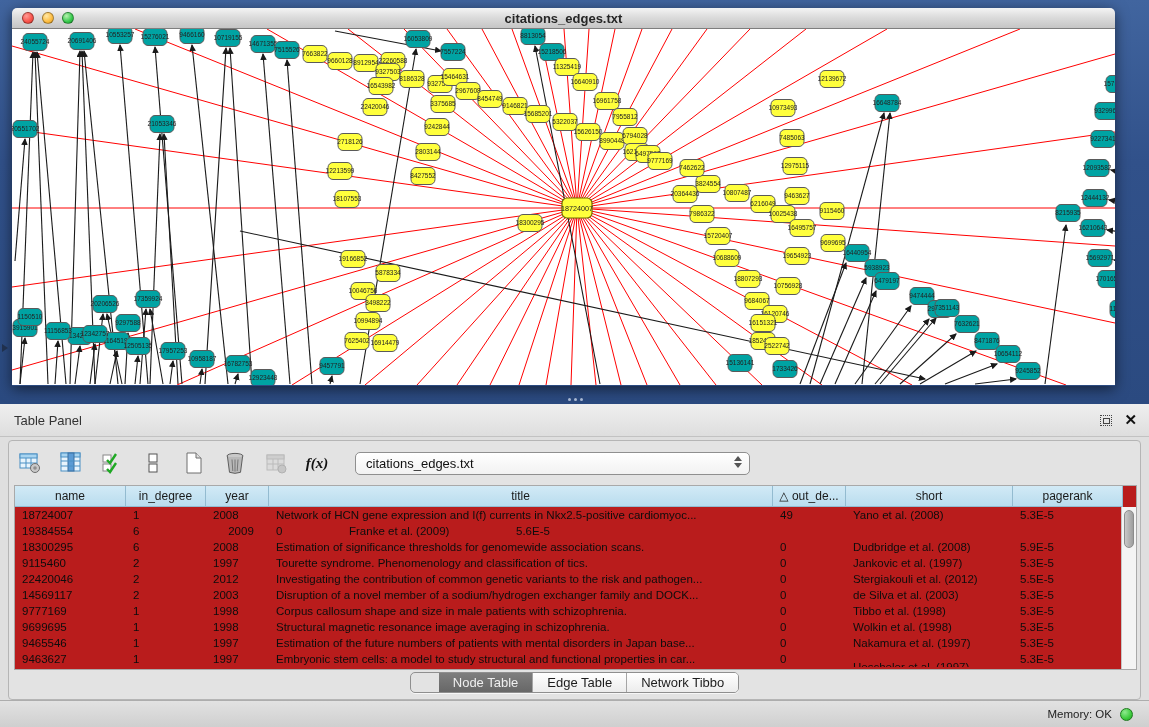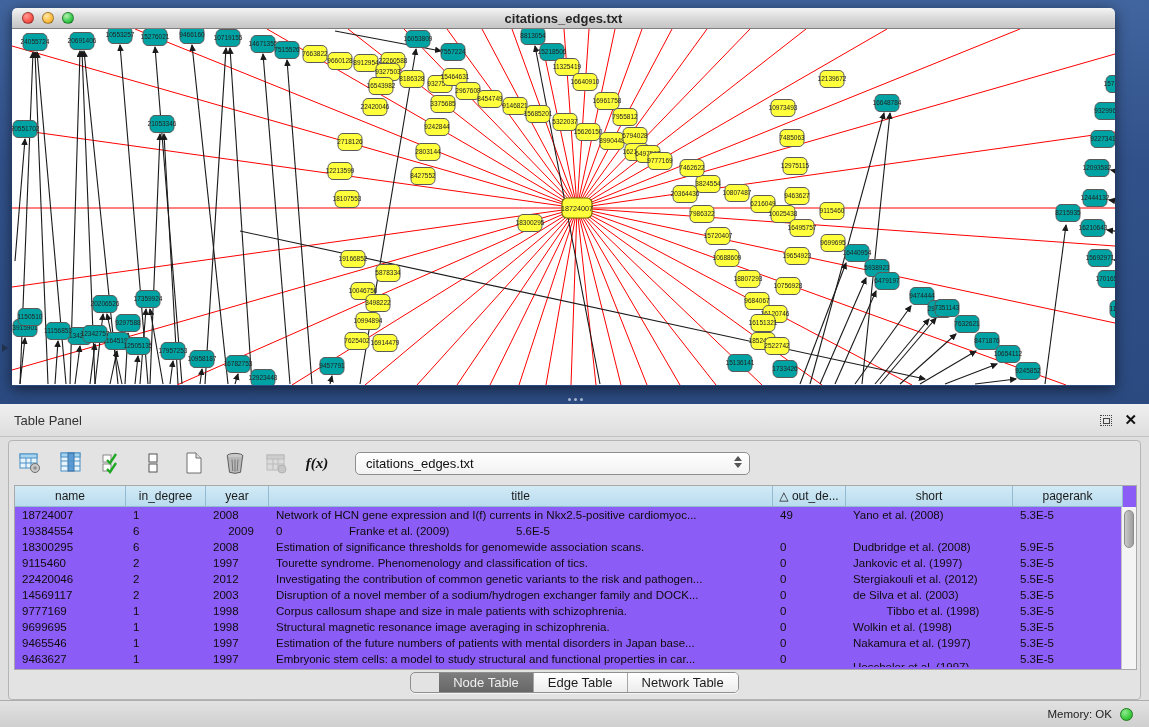--- a/index.html
+++ b/index.html
@@ -47,21 +47,21 @@
   .tbtn { width:26px; height:26px; display:flex; align-items:center; justify-content:center; border-radius:3px; }
   .fx { font-family:"Liberation Serif", serif; font-style:italic; font-weight:bold; font-size:15px; color:#111; }
   .combo { margin-left:10px; width:395px; height:23px; background:linear-gradient(180deg,#FFFFFF,#F2F2F2);
            border:1px solid #8F8F8F; border-radius:5px; display:flex; align-items:center; position:relative; }
   .combo-value { margin-left:10px; font-size:13px; color:#111; }
   .combo-arrows { position:absolute; right:7px; top:3px; display:flex; flex-direction:column; gap:2px; }
   .combo-arrows .up { width:0;height:0;border-left:4px solid transparent;border-right:4px solid transparent;border-bottom:5px solid #555; }
   .combo-arrows .dn { width:0;height:0;border-left:4px solid transparent;border-right:4px solid transparent;border-top:5px solid #555; }
 
   
-  .dtable { position:absolute; left:5px; top:44px; width:1123px; height:185px; background:#8b5cf6;
+  .dtable { position:absolute; left:5px; top:44px; width:1123px; height:185px; background:#b91c1c;
             border:1px solid #A9A9A9; overflow:hidden; }
   .thead { display:flex; height:21px; }
   .th { background:linear-gradient(180deg,#D2EAF6,#B9DCEE); border-right:1px solid #93BBD0; border-bottom:1px solid #93BBD0;
         font-size:12px; color:#1a1a1a; display:flex; align-items:center; justify-content:center; overflow:hidden; white-space:nowrap; }
   .trow { display:flex; height:16px; }
   .td { font-size:11.5px; color:#0d0d0d; line-height:16px; white-space:nowrap; overflow:hidden; padding-left:7px; }
   .vscroll { position:absolute; right:0; top:21px; width:15px; height:163px; background:#F4F4F4; border-left:1px solid #C6C6C6; }
   .vthumb { position:absolute; left:2px; top:3px; width:10px; height:38px; border-radius:6px;
             background:linear-gradient(90deg,#C9C9C9,#9E9E9E); border:1px solid #8C8C8C; }
 
@@ -839,21 +839,21 @@
               <div class="td" style="width: 73px;">0</div>
               <div class="td" style="width: 167px;">de Silva et al. (2003)</div>
               <div class="td" style="width: 110px;">5.3E-5</div>
             </div>
             <div class="trow">
               <div class="td" style="width: 111px;">9777169</div>
               <div class="td" style="width: 80px;">1</div>
               <div class="td" style="width: 63px;">1998</div>
               <div class="td" style="width: 504px;">Corpus callosum shape and size in male patients with schizophrenia.</div>
               <div class="td" style="width: 73px;">0</div>
-              <div class="td" style="width: 167px; text-align: center;">Tibbo et al. (1998)</div>
+              <div class="td" style="width: 167px;">Tibbo et al. (1998)</div>
               <div class="td" style="width: 110px;">5.3E-5</div>
             </div>
             <div class="trow">
               <div class="td" style="width: 111px;">9699695</div>
               <div class="td" style="width: 80px;">1</div>
               <div class="td" style="width: 63px;">1998</div>
               <div class="td" style="width: 504px;">Structural magnetic resonance image averaging in schizophrenia.</div>
               <div class="td" style="width: 73px;">0</div>
               <div class="td" style="width: 167px;">Wolkin et al. (1998)</div>
               <div class="td" style="width: 110px;">5.3E-5</div>
@@ -879,21 +879,21 @@
           </div>
         <div class="vscroll">
           <div class="vthumb"></div>
         </div>
       </div>
 
       <div class="tabbar">
         <div class="seg" id="segtabs">
             <div class="seg-btn sel">Node Table</div>
             <div class="seg-btn">Edge Table</div>
-            <div class="seg-btn">Network Table</div>
+            <div class="seg-btn">Network Tibbo</div>
           </div>
       </div>
     </div>
   </div>
 
   <div class="statusbar">
     <span class="mem-label">Memory: OK</span>
     <span class="mem-dot"></span>
   </div>
 </div>

